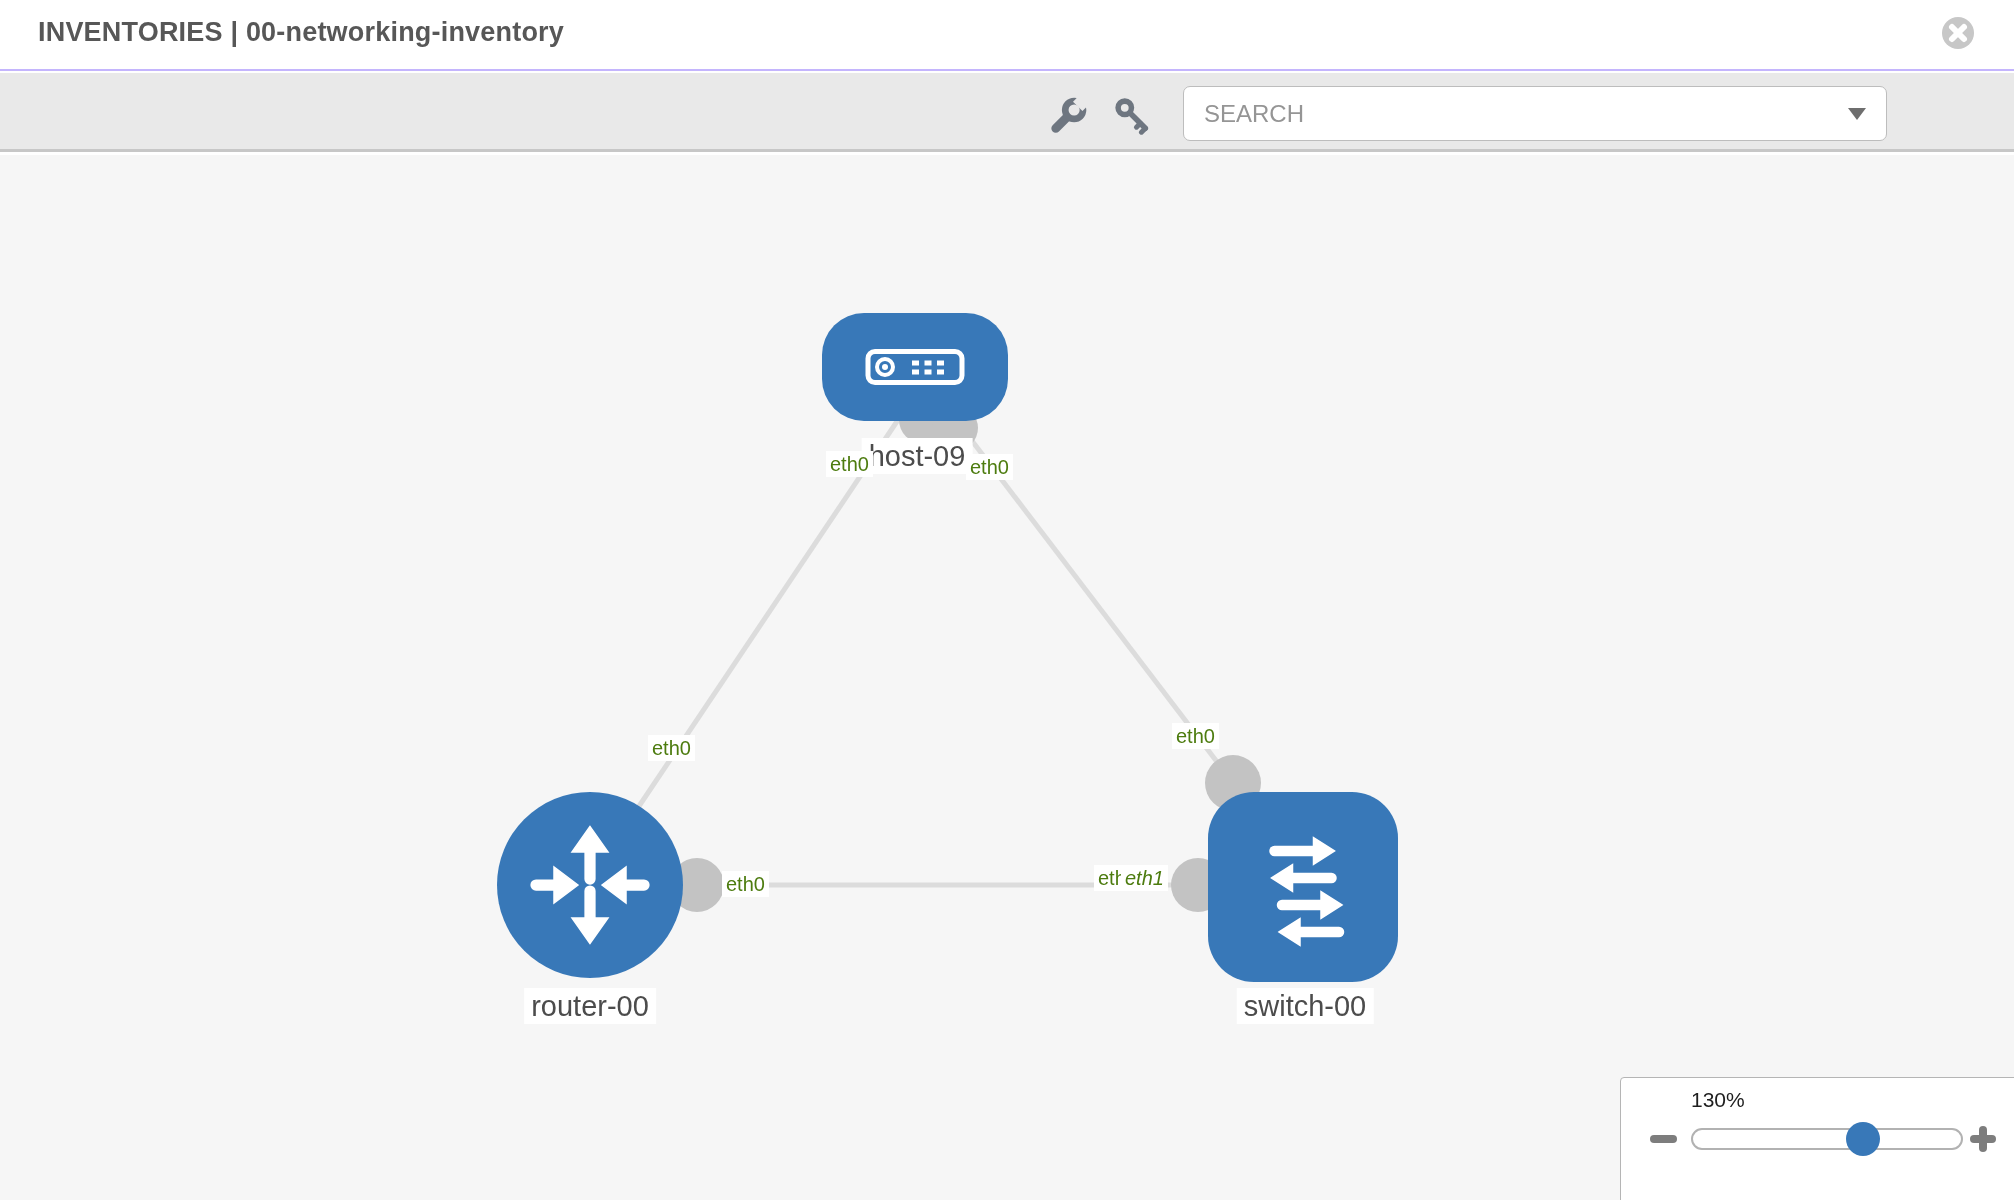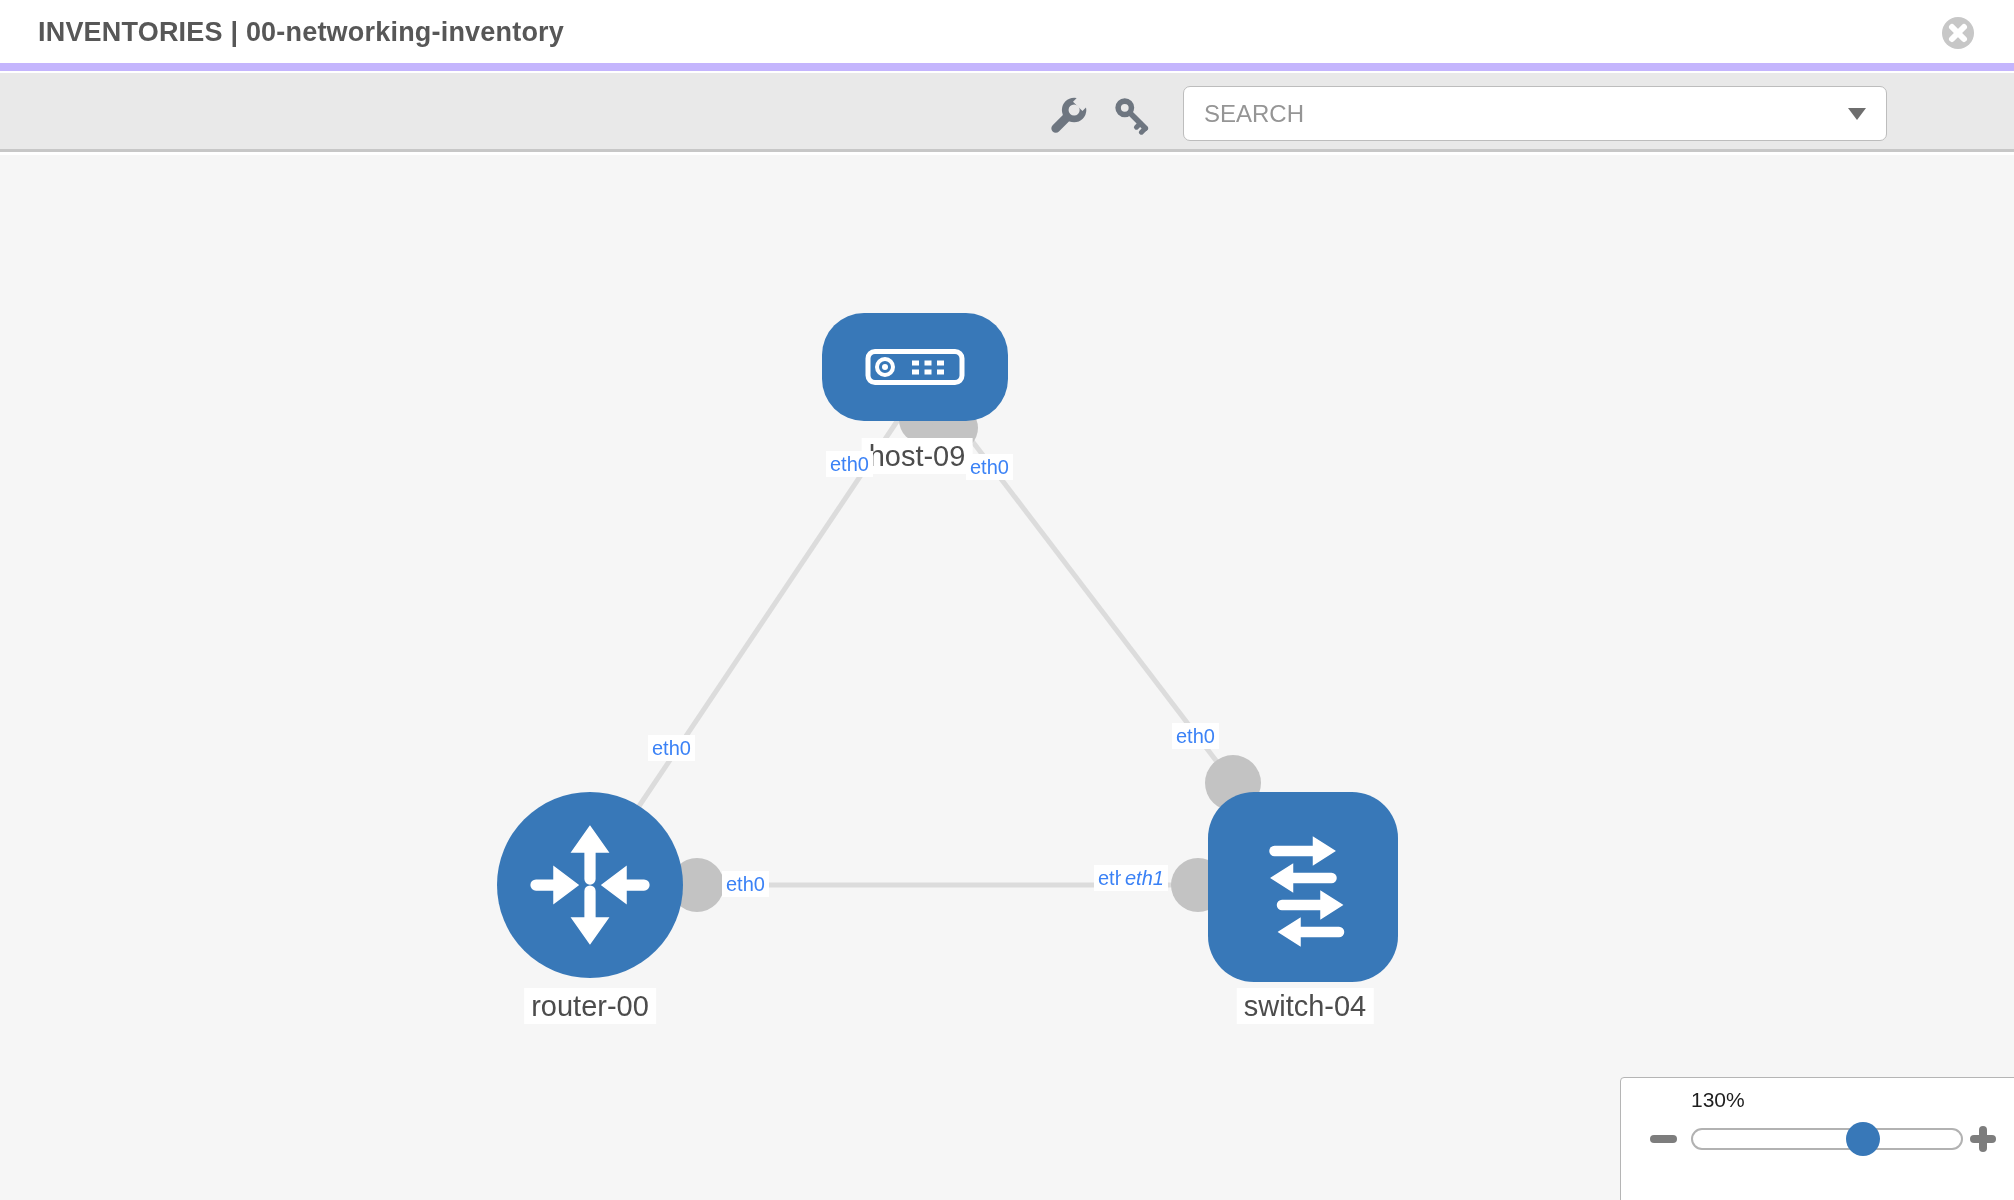--- a/index.html
+++ b/index.html
@@ -5,21 +5,21 @@
   * { box-sizing: border-box; }
   html,body { margin:0; padding:0; }
   body {
     width:2014px; height:1200px; overflow:hidden; position:relative;
     background:#ffffff;
     font-family:"Liberation Sans","DejaVu Sans",sans-serif;
   }
 
   
   .header { position:absolute; top:0; left:0; width:2014px; height:71px;
-            background:#ffffff; border-bottom:8px solid #c4b5fd; }
+            background:#ffffff; border-bottom:2px solid #c4b5fd; }
   .page-title { position:absolute; left:38px; top:13px; font-size:27px; line-height:38px;
                 font-weight:bold; color:#575757; letter-spacing:0.2px; }
   .close-btn { position:absolute; left:1941px; top:16px; width:34px; height:34px; cursor:pointer; }
 
   
   .toolbar { position:absolute; top:73px; left:0; width:2014px; height:79px;
              background:#e9e9e9; border-bottom:3px solid #c7c7c7; }
   .select { position:absolute; top:13px; height:55px; background:#ffffff;
             border:1px solid #bdbdbd; border-radius:7px;
             display:flex; align-items:center; padding:0 20px;
@@ -44,21 +44,21 @@
   .node-router { left:497px;  top:637px; width:186px; height:186px; border-radius:50%; }
   .node-switch { left:1208px; top:637px; width:190px; height:190px; border-radius:46px; }
 
   .node-label { position:absolute; transform:translateX(-50%);
                 background:#ffffff; color:#4c4c4c; font-size:29px; line-height:36px;
                 padding:0 7px; white-space:nowrap; }
   .label-host   { left:917px;  top:283px; }
   .label-router { left:590px;  top:833px; }
   .label-switch { left:1305px; top:833px; }
 
-  .if-label { position:absolute; background:#ffffff; color:#3b82f6;
+  .if-label { position:absolute; background:#ffffff; color:#4d7c0f;
               font-size:20px; line-height:26px; padding:0 4px; white-space:nowrap; }
   .if-l1a { left:826px;  top:296px; }
   .if-l1b { left:648px;  top:580px; }
   .if-l2a { left:966px;  top:299px; }
   .if-l2b { left:1172px; top:568px; }
   .if-l3a { left:722px;  top:716px; }
   .if-l3b-under { left:1094px; top:710px; }
   .if-l3b-over  { left:1121px; top:710px;font-style:italic; }
 
   
@@ -170,21 +170,21 @@
         <line x1="72" y1="124" x2="126" y2="124" stroke-width="14" stroke-linecap="round"></line>
         <polygon points="152,124 124,106 124,142" stroke-width="2"></polygon>
         <line x1="148" y1="160" x2="94" y2="160" stroke-width="14" stroke-linecap="round"></line>
         <polygon points="68,160 96,142 96,178" stroke-width="2"></polygon>
       </g>
     </svg>
   </div>
 
   <div class="node-label label-host">host-09</div>
   <div class="node-label label-router">router-00</div>
-  <div class="node-label label-switch">switch-04</div>
+  <div class="node-label label-switch">switch-00</div>
 
   <div class="if-label if-l1a">eth0</div>
   <div class="if-label if-l1b">eth0</div>
   <div class="if-label if-l2a">eth0</div>
   <div class="if-label if-l2b">eth0</div>
   <div class="if-label if-l3a">eth0</div>
   <div class="if-label if-l3b-under">eth0</div>
   <div class="if-label if-l3b-over">eth1</div>
 
   <div class="zoom-panel">

